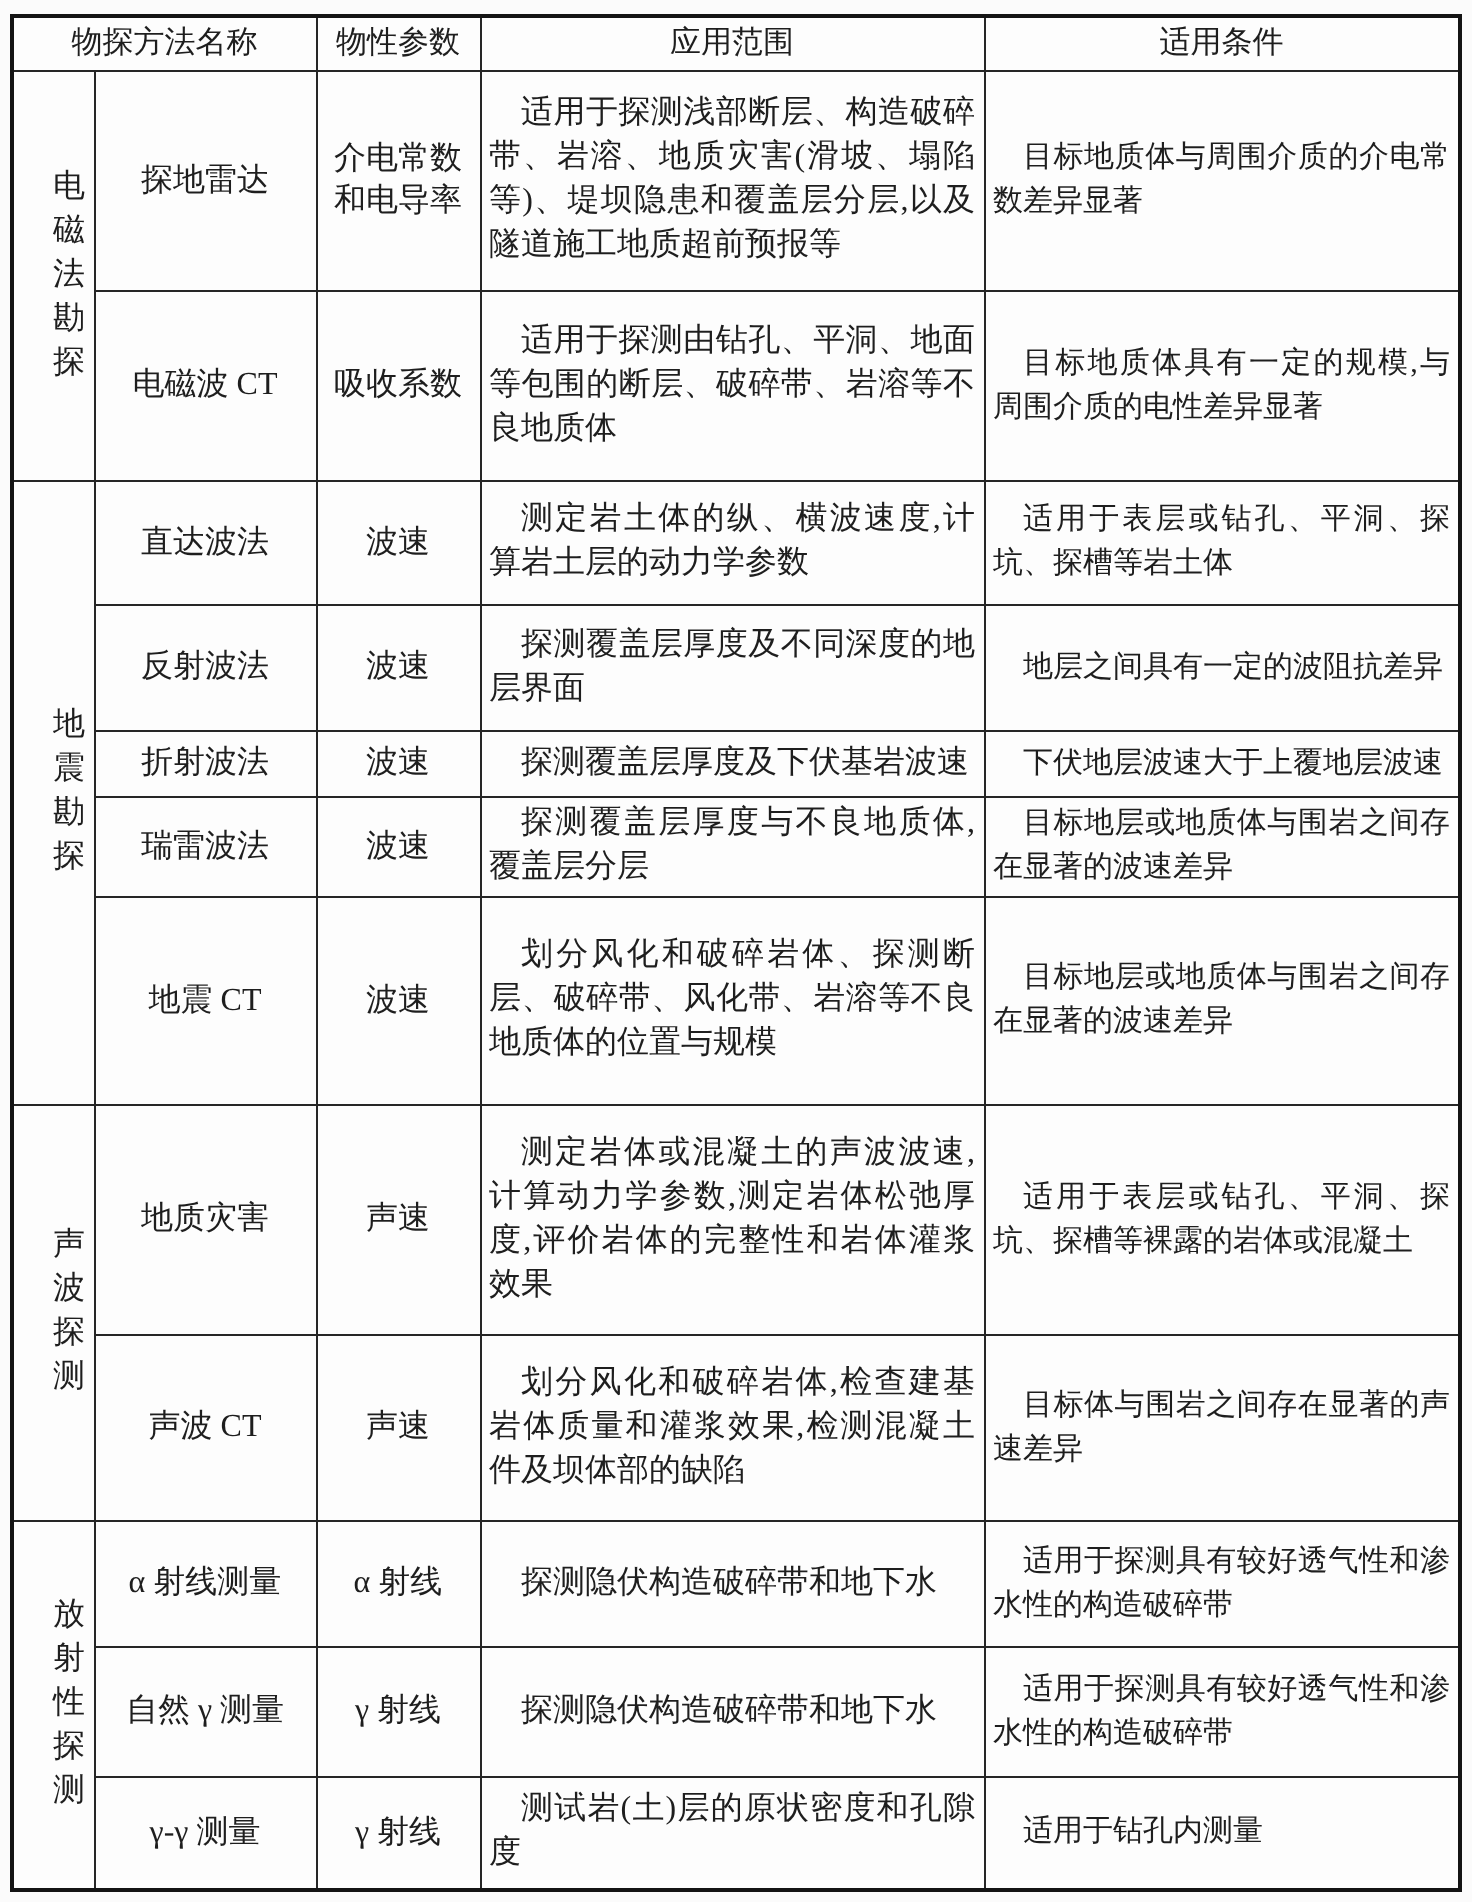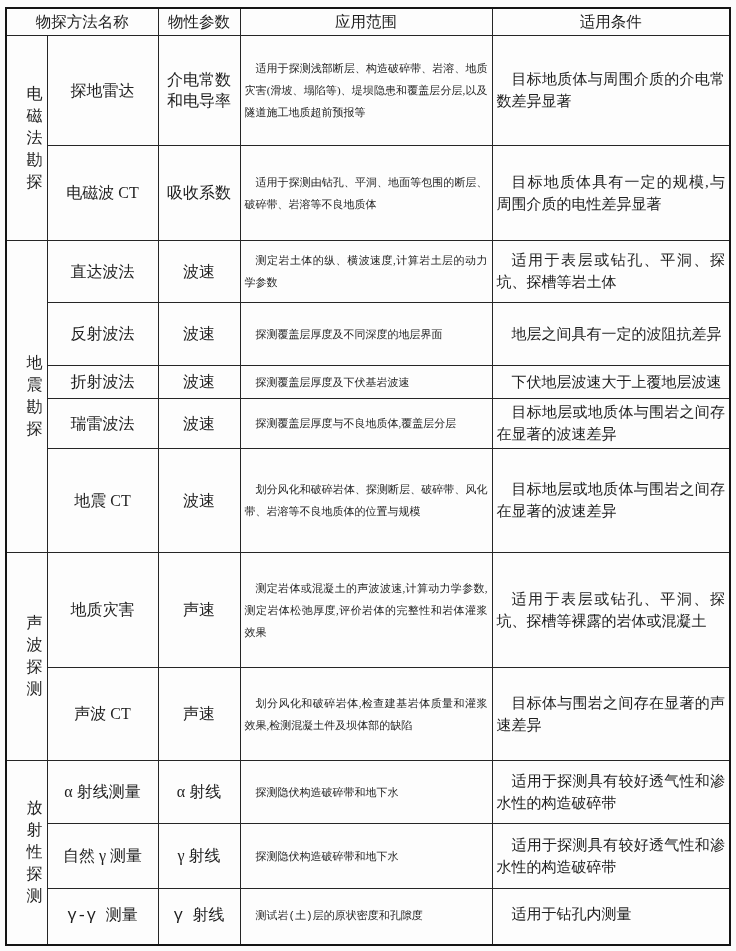--- a/index.html
+++ b/index.html
@@ -44,21 +44,21 @@
   }
   td.method,td.parameter{
     text-align:center;
     font-size:16px;
     line-height:21px;
     padding:0 3px;
   }
   td.application{
     text-align:justify;
     text-indent:1em;
-    font-size:11px;
+    font-size:16px;
     line-height:22px;
     padding:2px 4px;
   }
   td.condition{
     text-align:justify;
     text-indent:1em;
     font-size:15px;
     line-height:22px;
     padding:2px 4px;
   }
@@ -147,21 +147,21 @@
           <td class="parameter">α 射线</td>
           <td class="application">探测隐伏构造破碎带和地下水</td>
           <td class="condition">适用于探测具有较好透气性和渗水性的构造破碎带</td>
         </tr>
         <tr style="height: 65px; margin-left: 20px;">
           <td class="method">自然 γ 测量</td>
           <td class="parameter">γ 射线</td>
           <td class="application">探测隐伏构造破碎带和地下水</td>
           <td class="condition">适用于探测具有较好透气性和渗水性的构造破碎带</td>
         </tr>
-        <tr style="height: 57px; font-family: Liberation Mono, monospace;">
+        <tr style="height: 57px;">
           <td class="method">γ-γ 测量</td>
           <td class="parameter">γ 射线</td>
           <td class="application">测试岩(土)层的原状密度和孔隙度</td>
           <td class="condition">适用于钻孔内测量</td>
         </tr>
       </tbody>
   </table>
 </div>
 
 </body></html>

